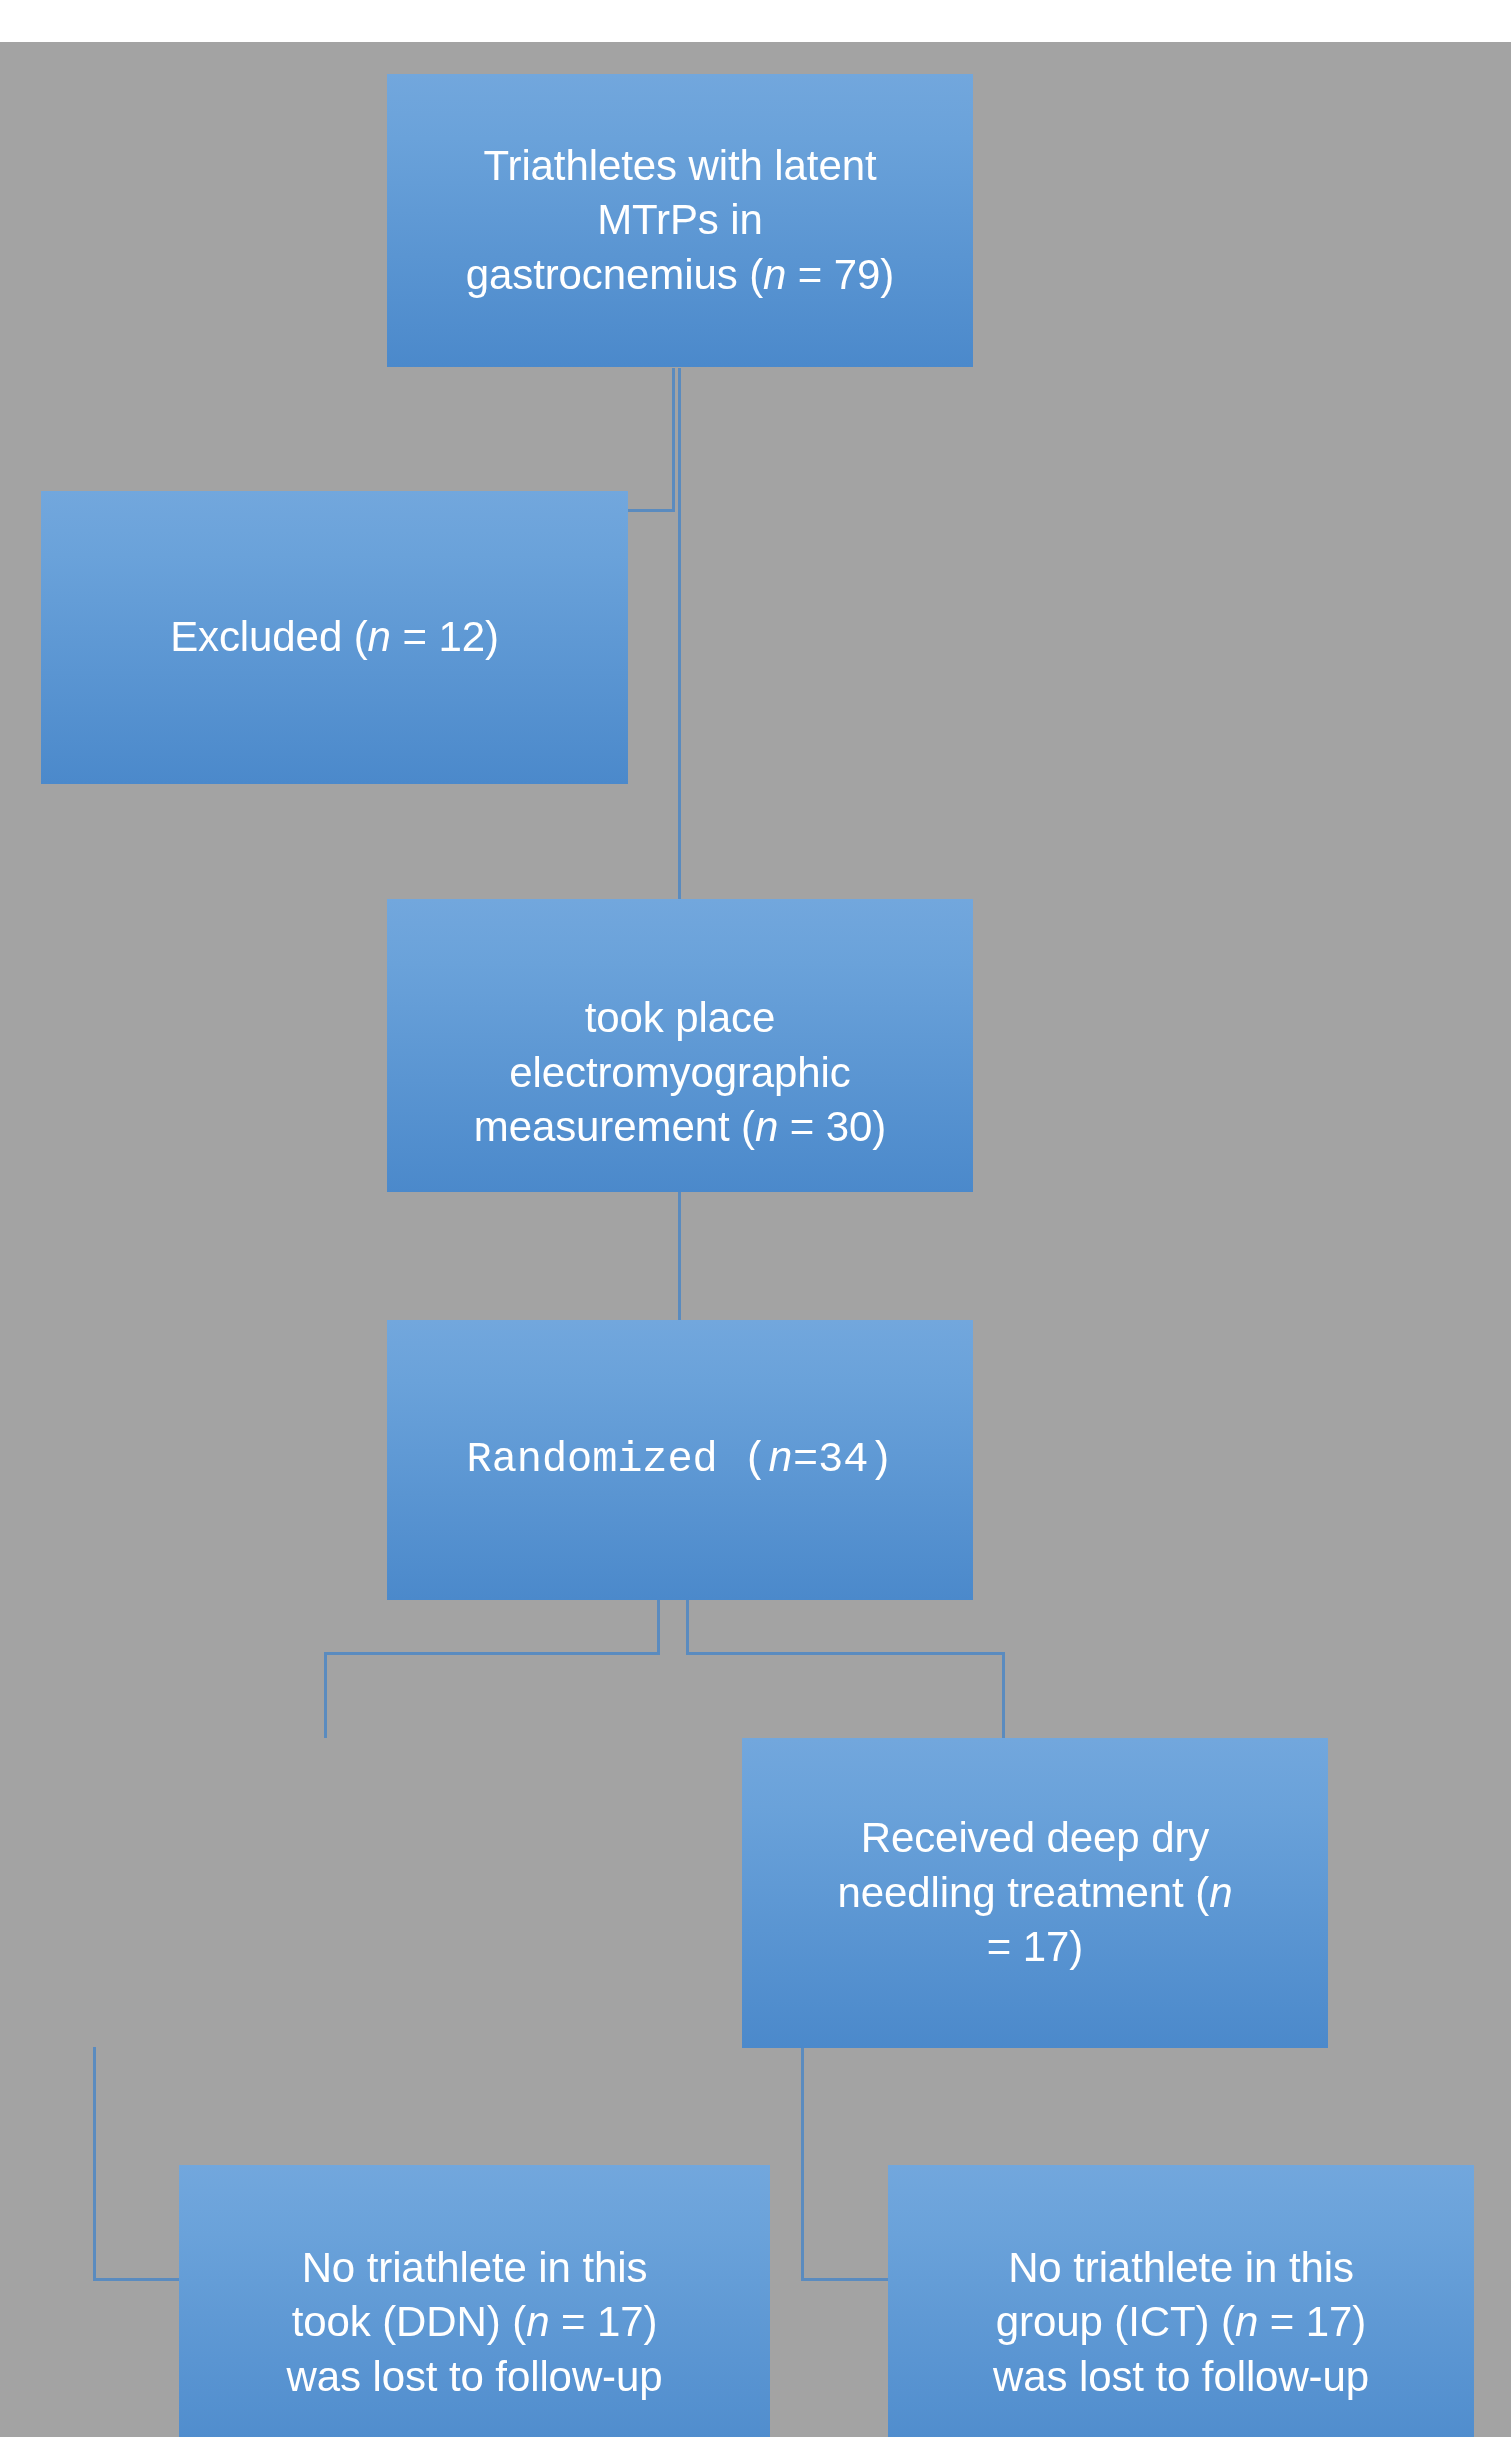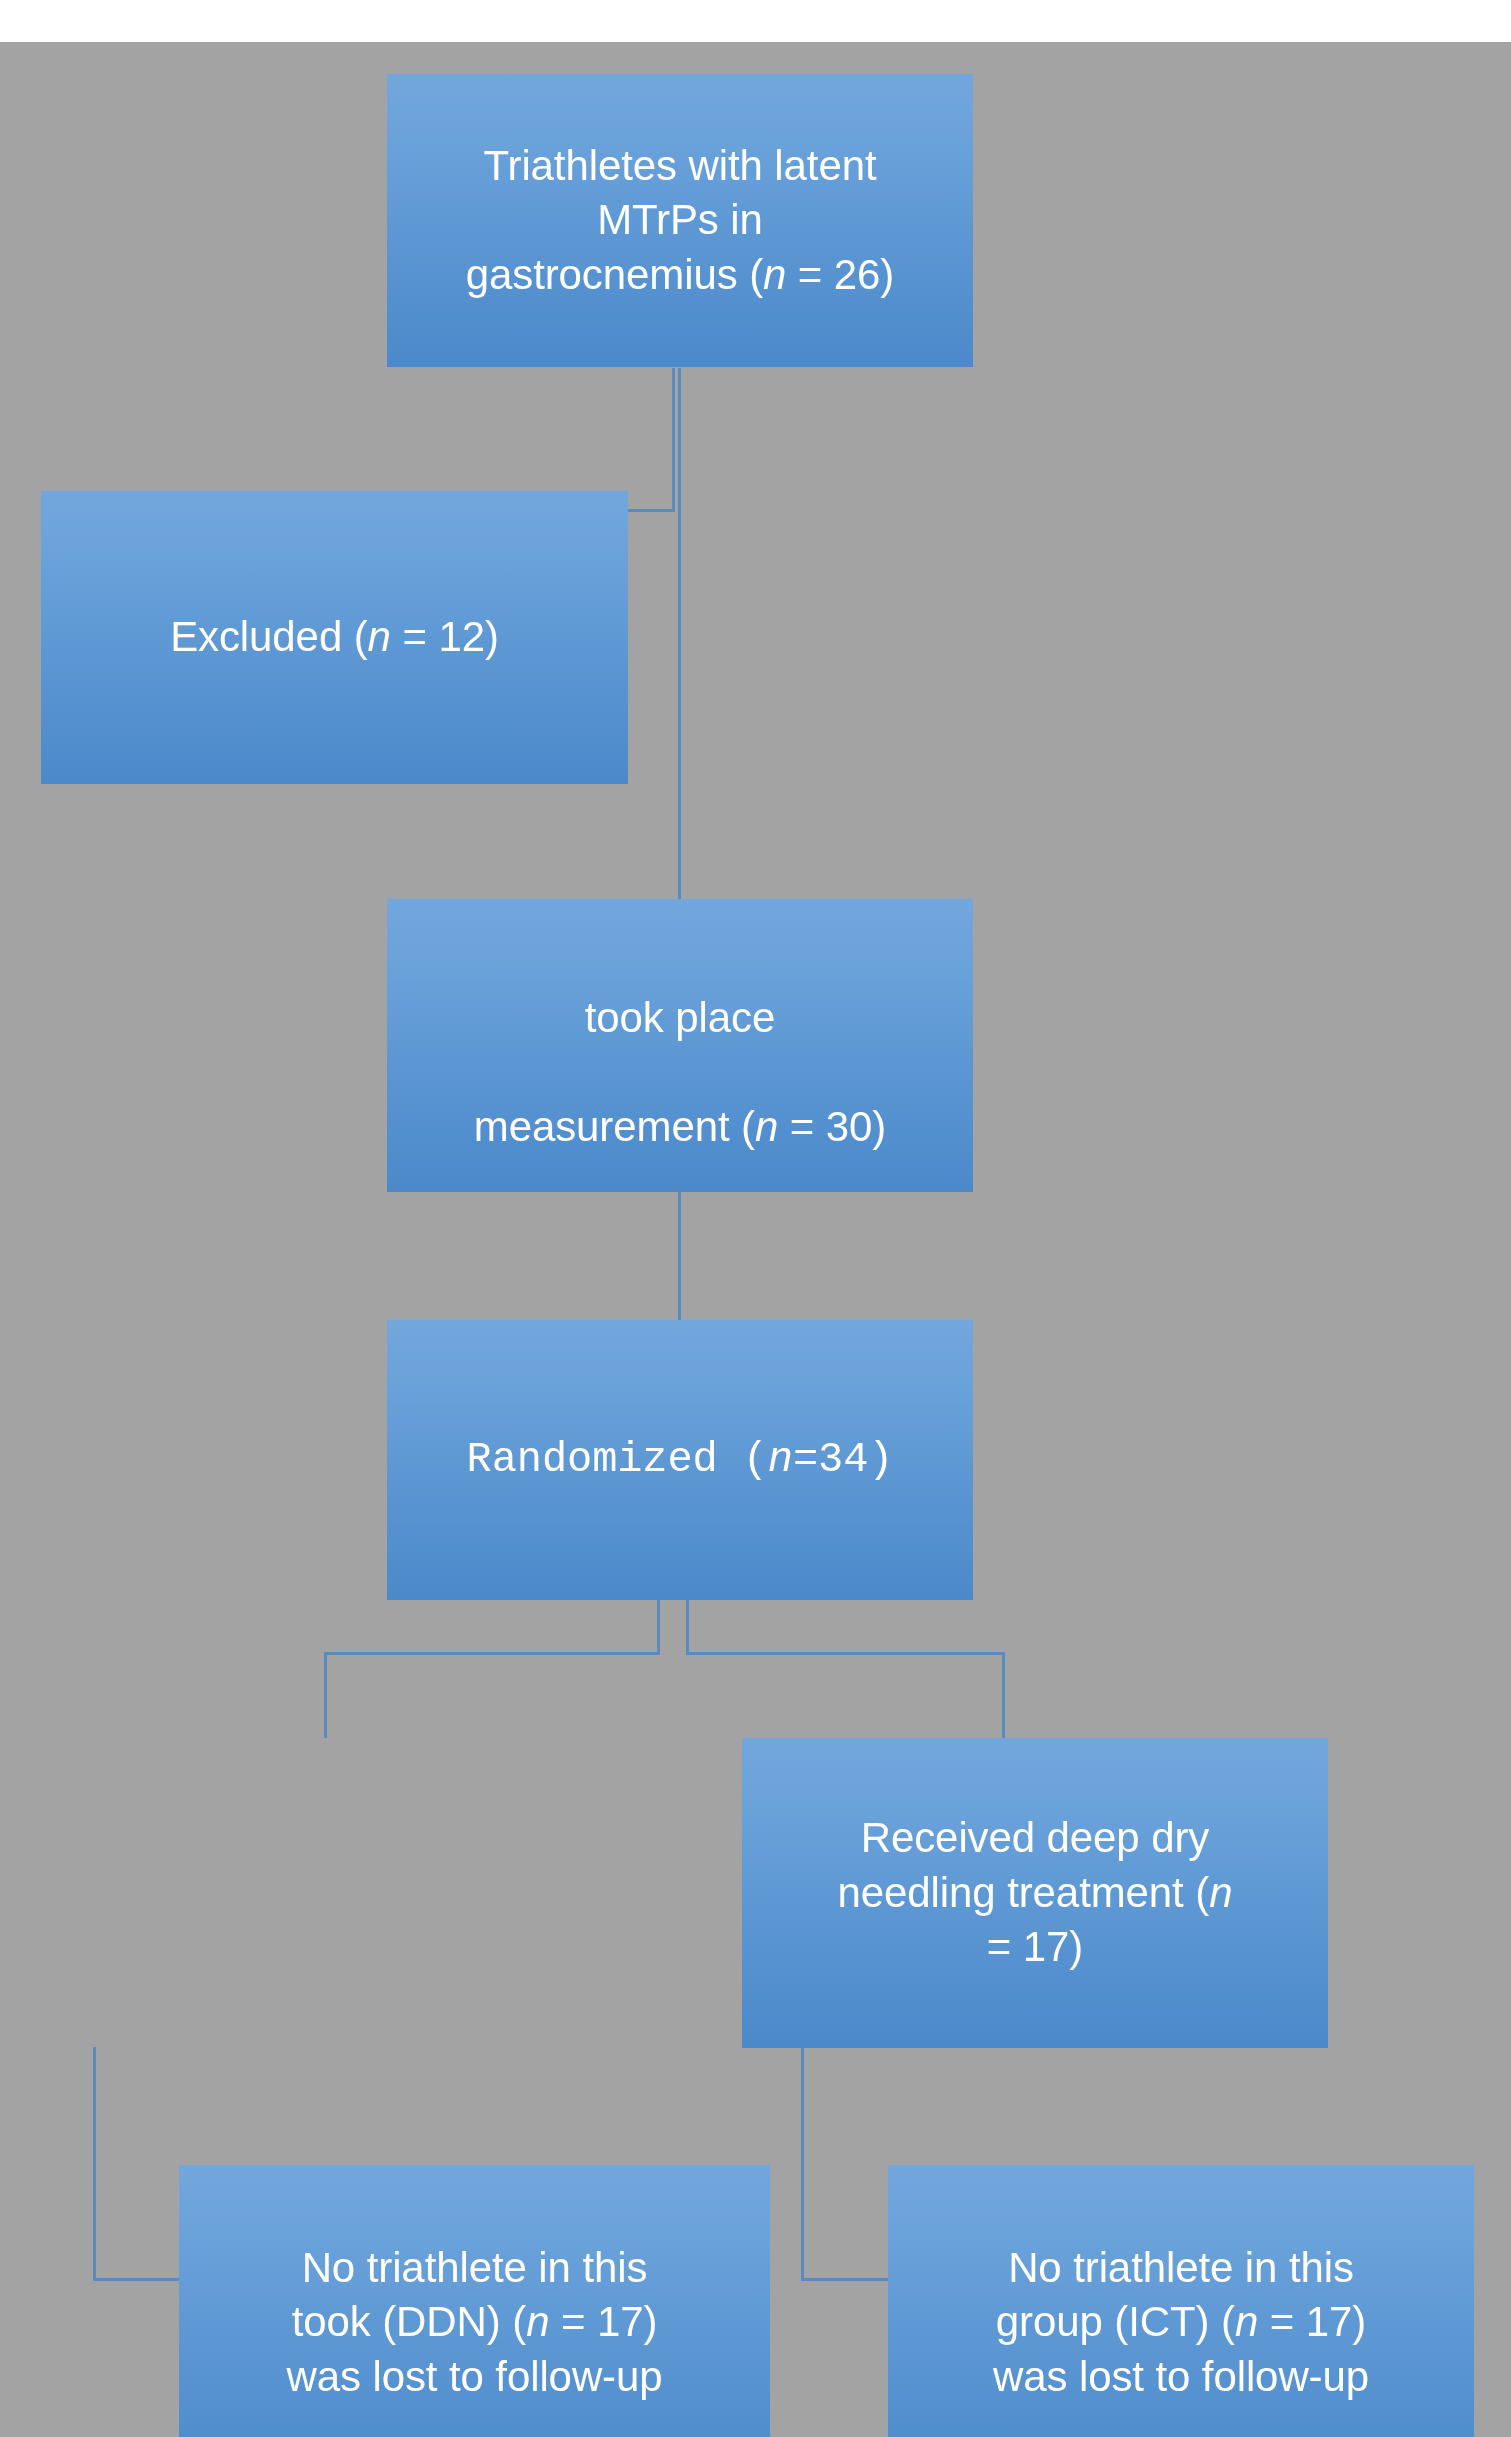--- a/index.html
+++ b/index.html
@@ -64,29 +64,29 @@
   <div class="edge h" style="left:686px; top:1610px; width:319px;"></div>
   <div class="edge v" style="left:1002px; top:1610px; height:86px;"></div>
 
   <div class="edge v" style="left:93px; top:2005px; height:234px;"></div>
   <div class="edge h" style="left:93px; top:2236px; width:86px;"></div>
 
   <div class="edge v" style="left:801px; top:2005px; height:234px;"></div>
   <div class="edge h" style="left:801px; top:2236px; width:87px;"></div>
 
   <div class="node" style="left:387px; top:32px; width:586px; height:293px;">
-    <span class="txt"><span>Triathletes with latent</span><br><span>MTrPs in</span><br><span>gastrocnemius (</span><i>n</i><span> = 26)</span></span>
+    <span class="txt"><span>Triathletes with latent</span><br><span>MTrPs in</span><br><span>gastrocnemius (</span><i>n</i><span> = 79)</span></span>
   </div>
 
   <div class="node" style="left:41px; top:449px; width:587px; height:293px;">
     <span class="txt"><span>Excluded (</span><i>n</i><span> = 12)</span></span>
   </div>
 
   <div class="node" style="left:387px; top:857px; width:586px; height:293px;">
-    <span class="txt"><br><span>took place</span><br><br><span>measurement (</span><i>n</i><span> = 30)</span></span>
+    <span class="txt"><br><span>took place</span><br><span>electromyographic</span><br><span>measurement (</span><i>n</i><span> = 30)</span></span>
   </div>
 
   <div class="node" style="left:387px; top:1278px; width:586px; height:280px;font-family:Liberation Mono, monospace;">
     <span class="txt"><span>Randomized (</span><i>n</i><span>=34)</span></span>
   </div>
 
 
   <div class="node" style="left:742px; top:1696px; width:586px; height:310px;align-items:center;">
     <span class="txt"><span>Received deep dry</span><br><span>needling treatment (</span><i>n</i><br><span>= 17)</span></span>
   </div>

